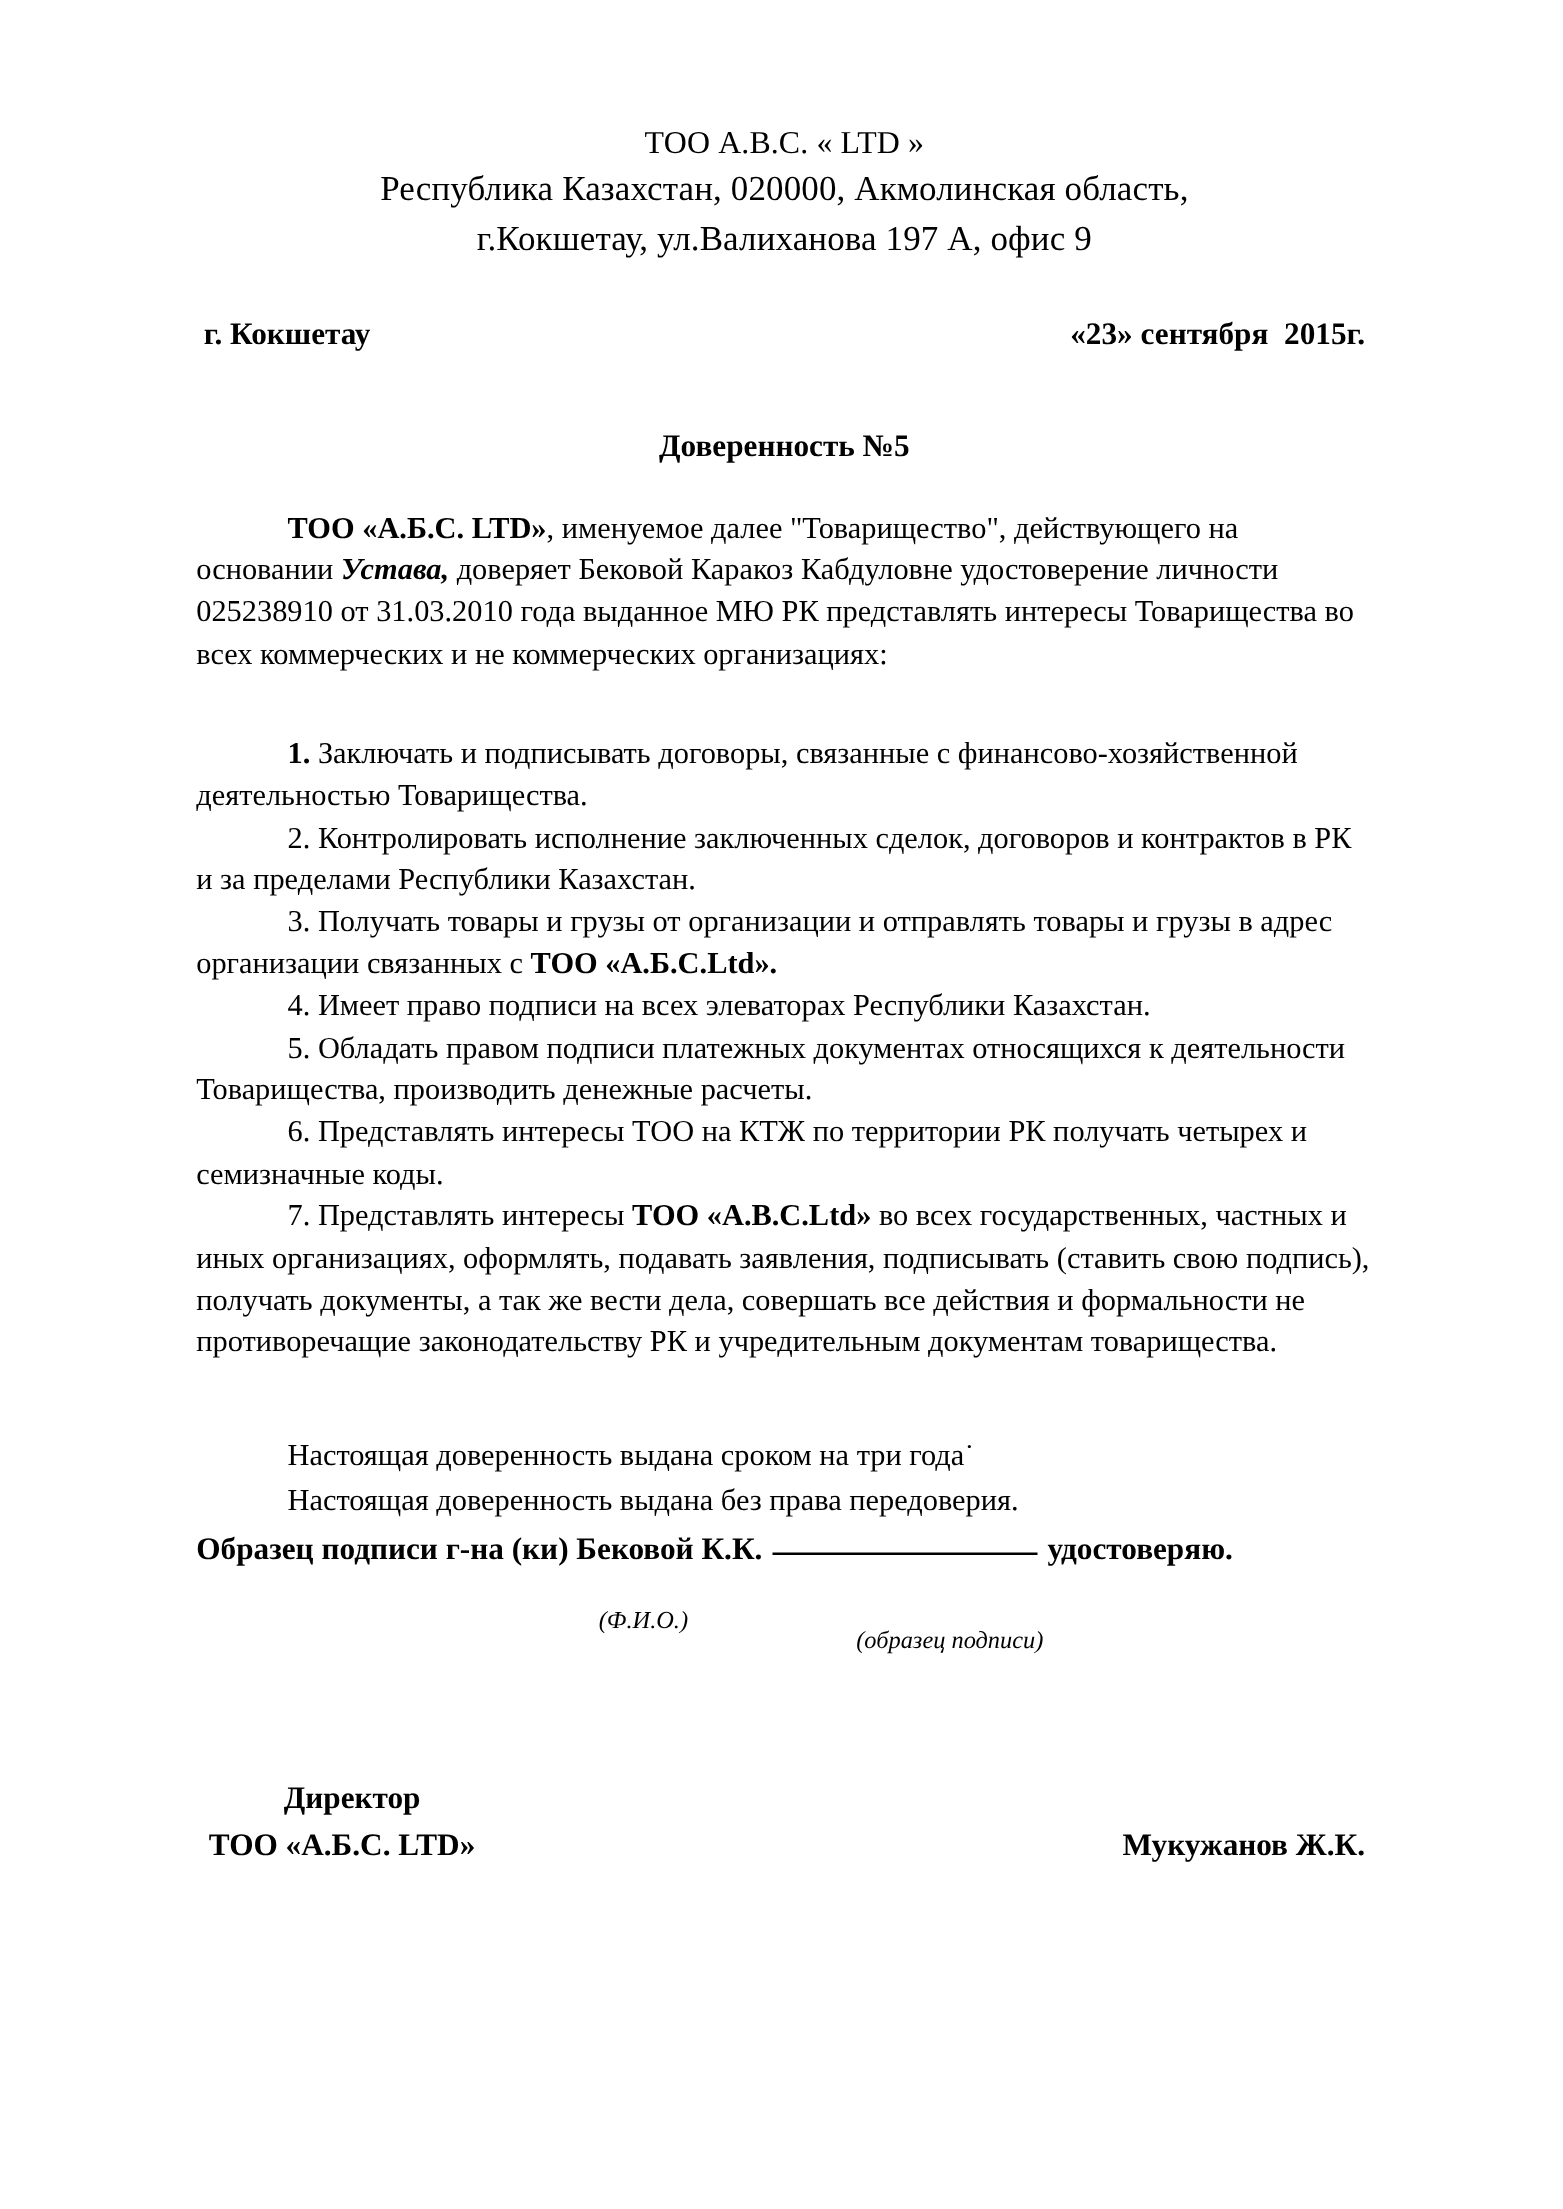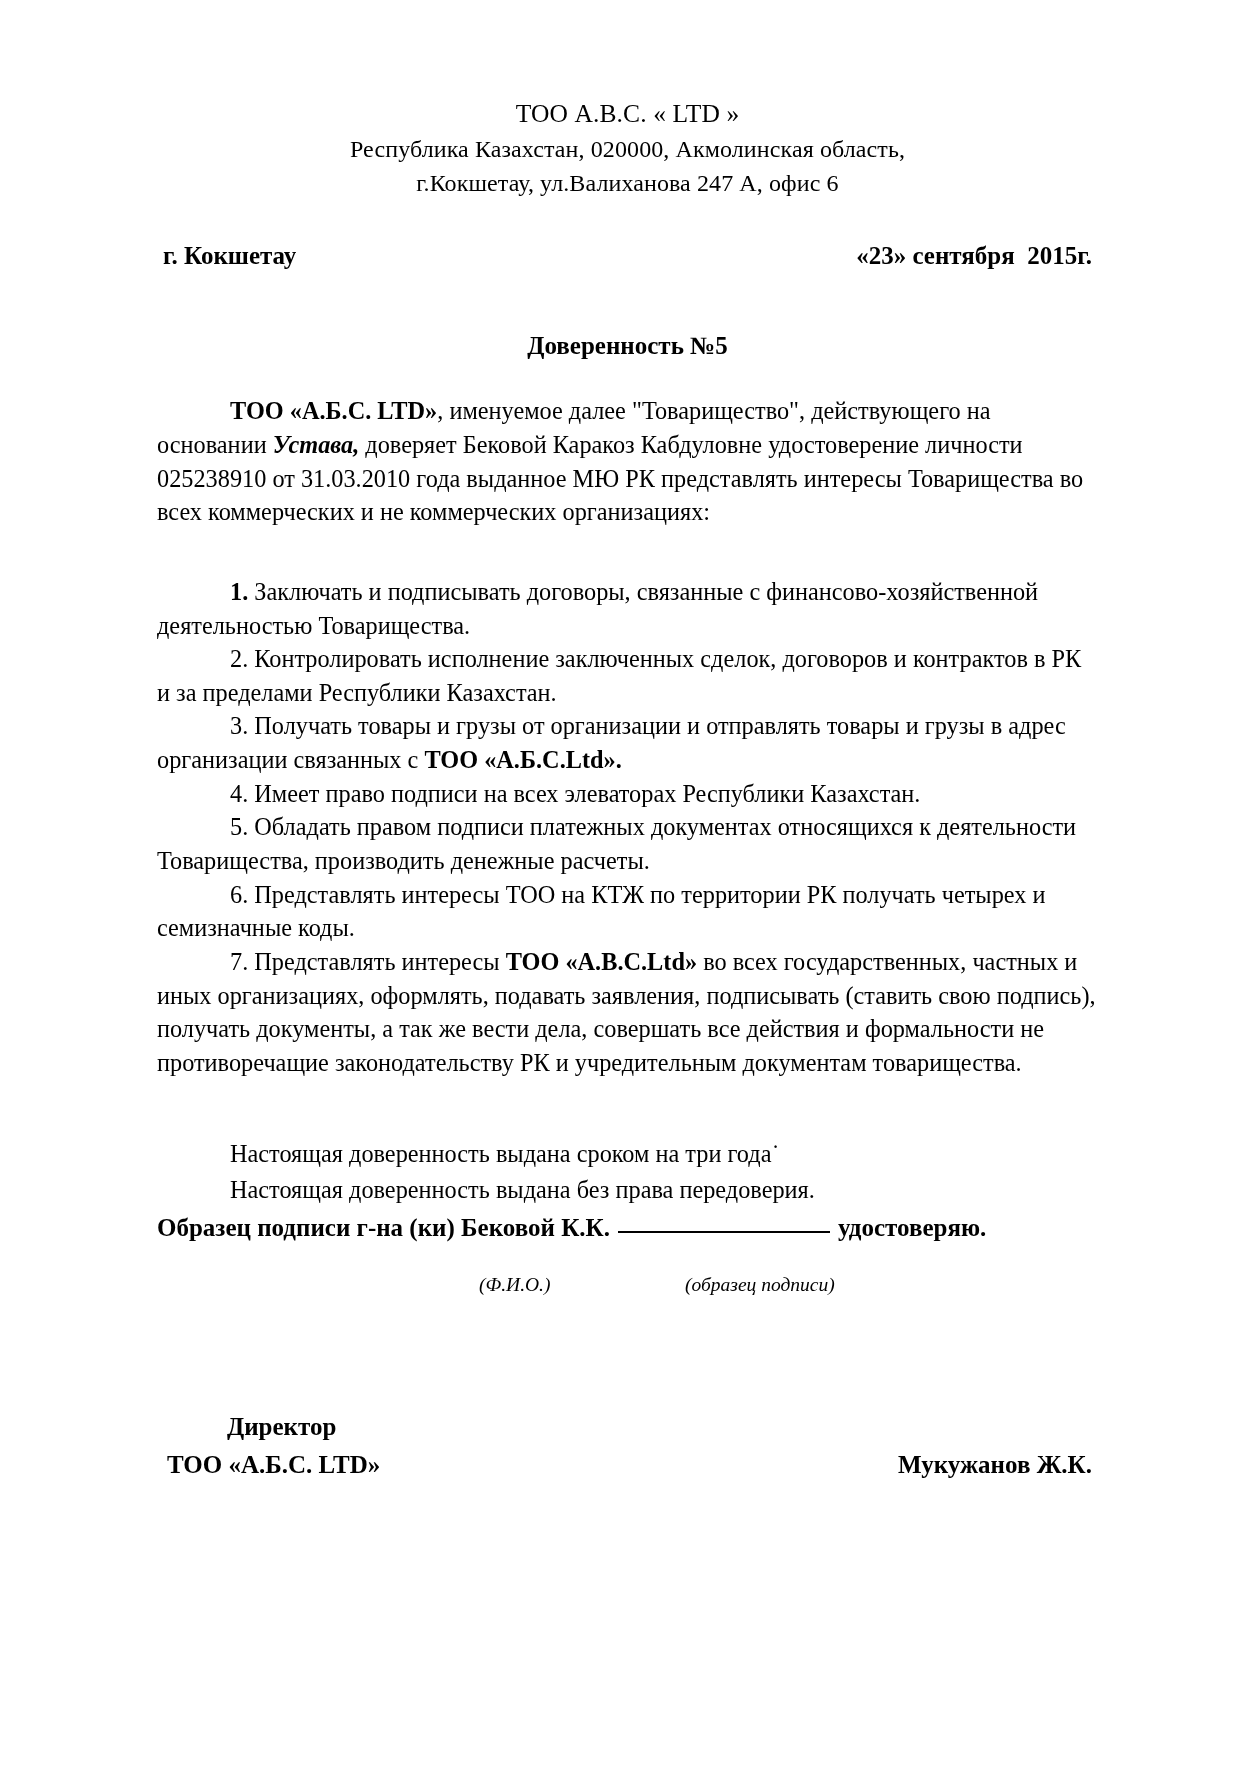--- a/index.html
+++ b/index.html
@@ -26,21 +26,21 @@
 
   
   .letterhead {
     text-align: center;
     font-weight: normal;
     font-size: 25px;
     line-height: 1.42;
     letter-spacing: 0.1px;
   }
   .letterhead .org-name { font-size: 25.5px; }
-  .letterhead .addr-line { font-size: 24px; }
+  .letterhead .addr-line { font-size: 28px; }
 
   
   .citydate {
     display: flex;
     justify-content: space-between;
     align-items: baseline;
     font-weight: bold;
     font-size: 25px;
     margin-top: 42px;
   }
@@ -93,21 +93,21 @@
     margin: 0 8px;
   }
   .sig-captions {
     position: relative;
     height: 30px;
     font-style: italic;
     font-size: 19.5px;
     margin-top: 32px;
   }
   .sig-captions .cap-fio { position: absolute; left: 322px; top: 0; }
-  .sig-captions .cap-obr { position: absolute; left: 528px; top: 0; }
+  .sig-captions .cap-obr { position: absolute; left: 528px; top: 16px; }
 
   
   .director-block {
     margin-top: 104px;
     font-weight: bold;
     font-size: 25px;
     line-height: 1.52;
   }
   .director-block .dir-title { padding-left: 70px; }
   .director-row {
@@ -119,21 +119,21 @@
   .director-row .dir-name { padding-right: 6px; }
 </style>
 </head>
 <body>
 
 <div class="page">
 
   <div class="letterhead">
     <div class="org-name">ТОО А.В.С. « LTD »</div>
     <div class="addr-line">Республика Казахстан, 020000, Акмолинская область,</div>
-    <div class="addr-line">г.Кокшетау, ул.Валиханова 247 А, офис 6</div>
+    <div class="addr-line">г.Кокшетау, ул.Валиханова 197 А, офис 9</div>
   </div>
 
   <div class="citydate">
     <div class="city">г. Кокшетау</div>
     <div class="date">«23» сентября  2015г.</div>
   </div>
 
   <div class="doc-title">Доверенность №5</div>
 
   <div class="body-block">

